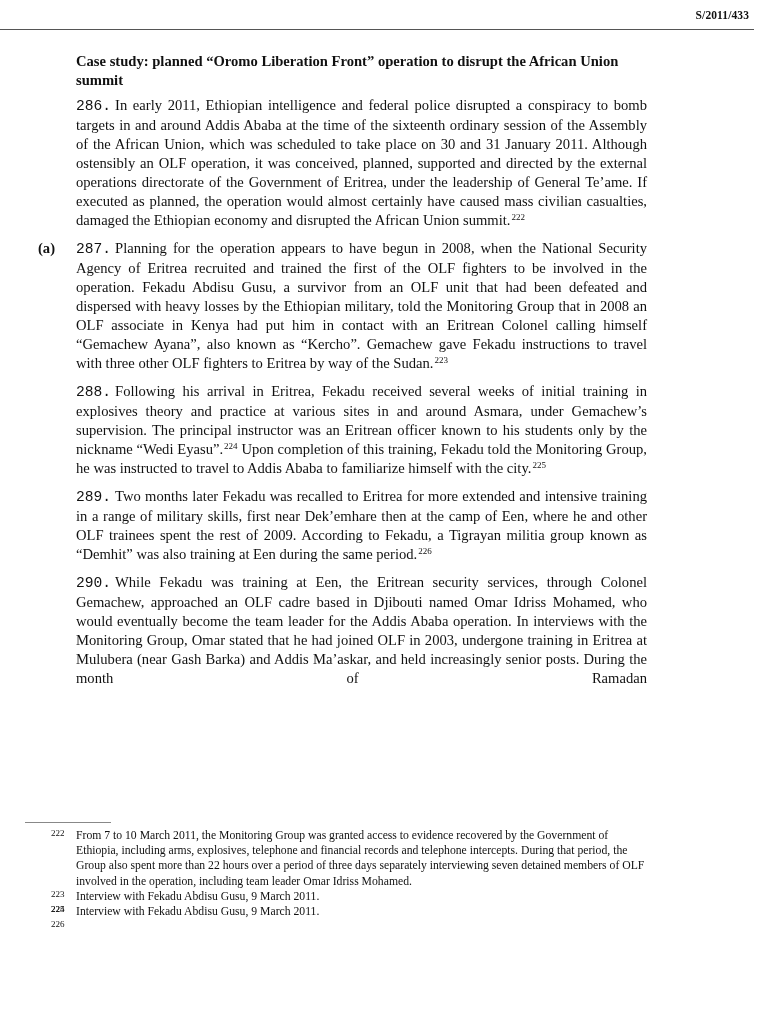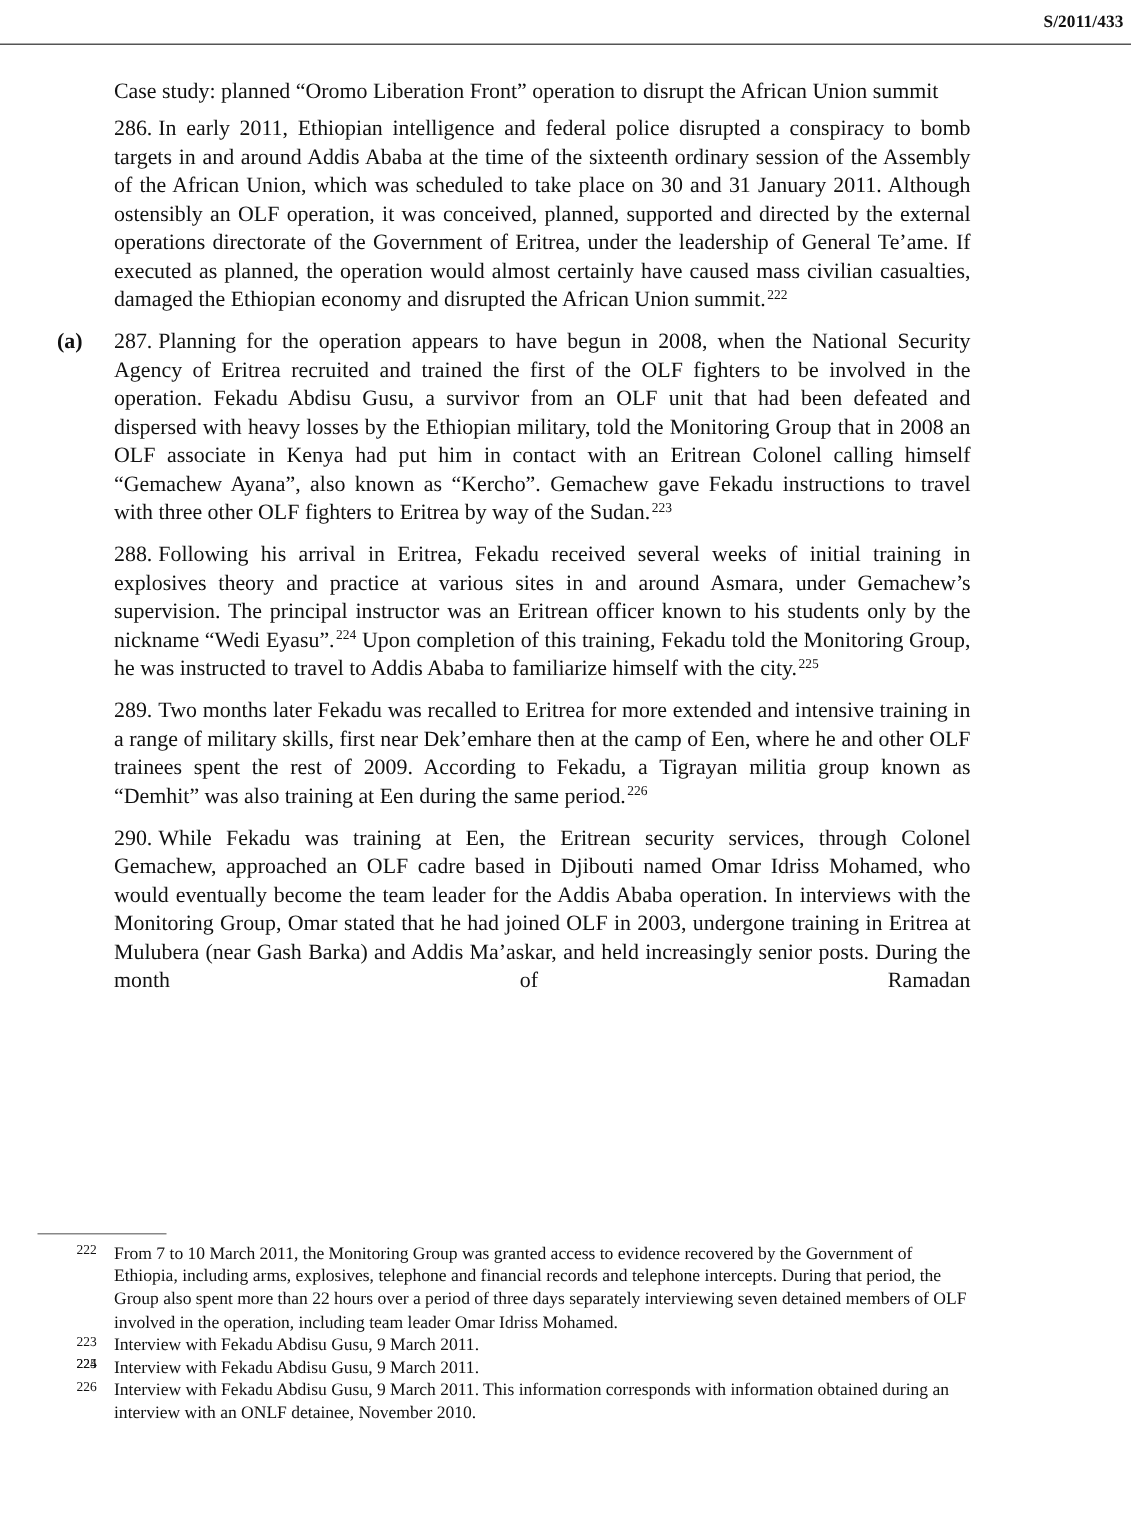--- a/index.html
+++ b/index.html
@@ -12,27 +12,27 @@
       font-size: 11.5px; font-weight: bold; letter-spacing: 0.1px; text-align: center;
     }
     .header-rule {
       position: absolute; top: 29px; left: 0; width: 754px; height: 0;
       border-top: 1.3px solid #555555;
     }
     .content {
       position: absolute; left: 76px; top: 52px; width: 571px;
     }
     .case-title {
-      font-weight: normal; font-size: 14.6px; line-height: 19px; margin: 0 0 6px 0;
+      font-weight: bold; font-size: 14.6px; line-height: 19px; margin: 0 0 6px 0;
     }
     .para {
       font-size: 14.6px; line-height: 19px; text-align: justify; margin: 0 0 9px 0;
       text-align-last: left;
     }
-    .para .num { margin-right: 4px; }
+    .para .num { margin-right: 4px; font-family: Liberation Mono, monospace; }
     sup.fn {
       font-size: 9px; vertical-align: 5px; line-height: 0; margin-left: 1px;
     }
     .section-heading {
       position: relative; font-weight: bold; font-size: 14.6px; line-height: 19px;
       margin: 8px 0 6px 0;
     }
     .section-heading .label {
       position: absolute; left: -38px; top: 0;
     }
@@ -92,15 +92,15 @@
   <p class="footnote">
     <span class="fn-num">223</span><span>Interview with Fekadu Abdisu Gusu, 9 March 2011.</span>
   </p>
   <p class="footnote">
     <span class="fn-num">224</span>
   </p>
   <p class="footnote">
     <span class="fn-num">225</span><span>Interview with Fekadu Abdisu Gusu, 9 March 2011.</span>
   </p>
   <p class="footnote">
-    <span class="fn-num">226</span><span>Interview with Fekadu Abdisu Gusu, 9 March 2011. This information corresponds with information obtained during an interview with an ONLF detainee, November 2010.</span>
+    <span class="fn-num">226</span>
   </p>
 </div>
 
 </body></html>

